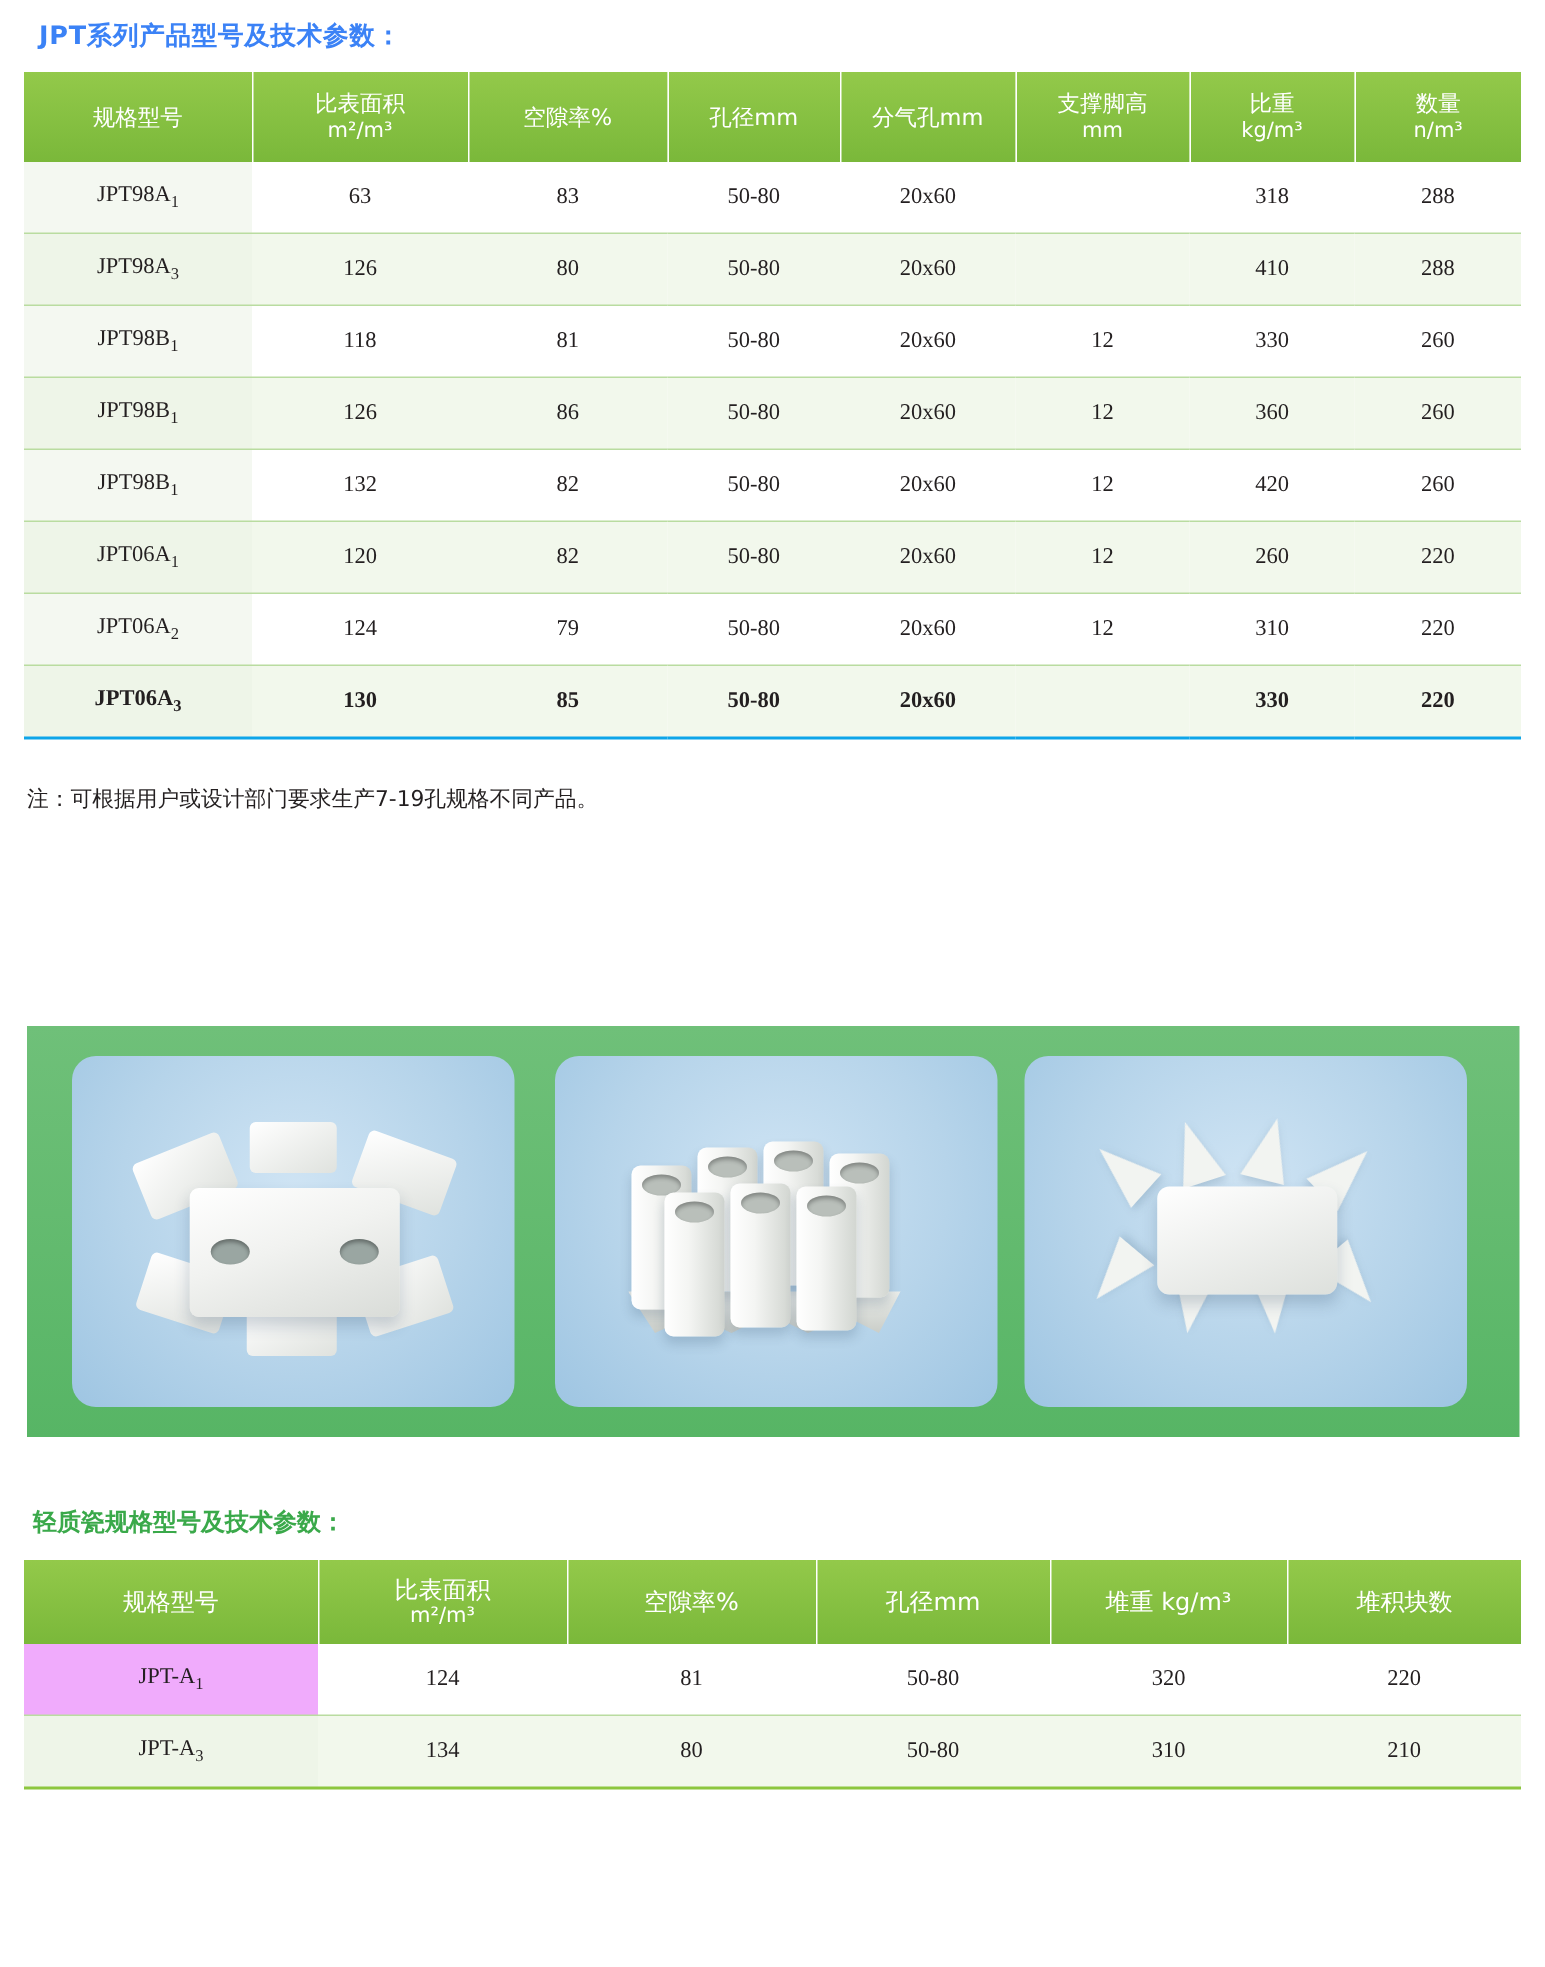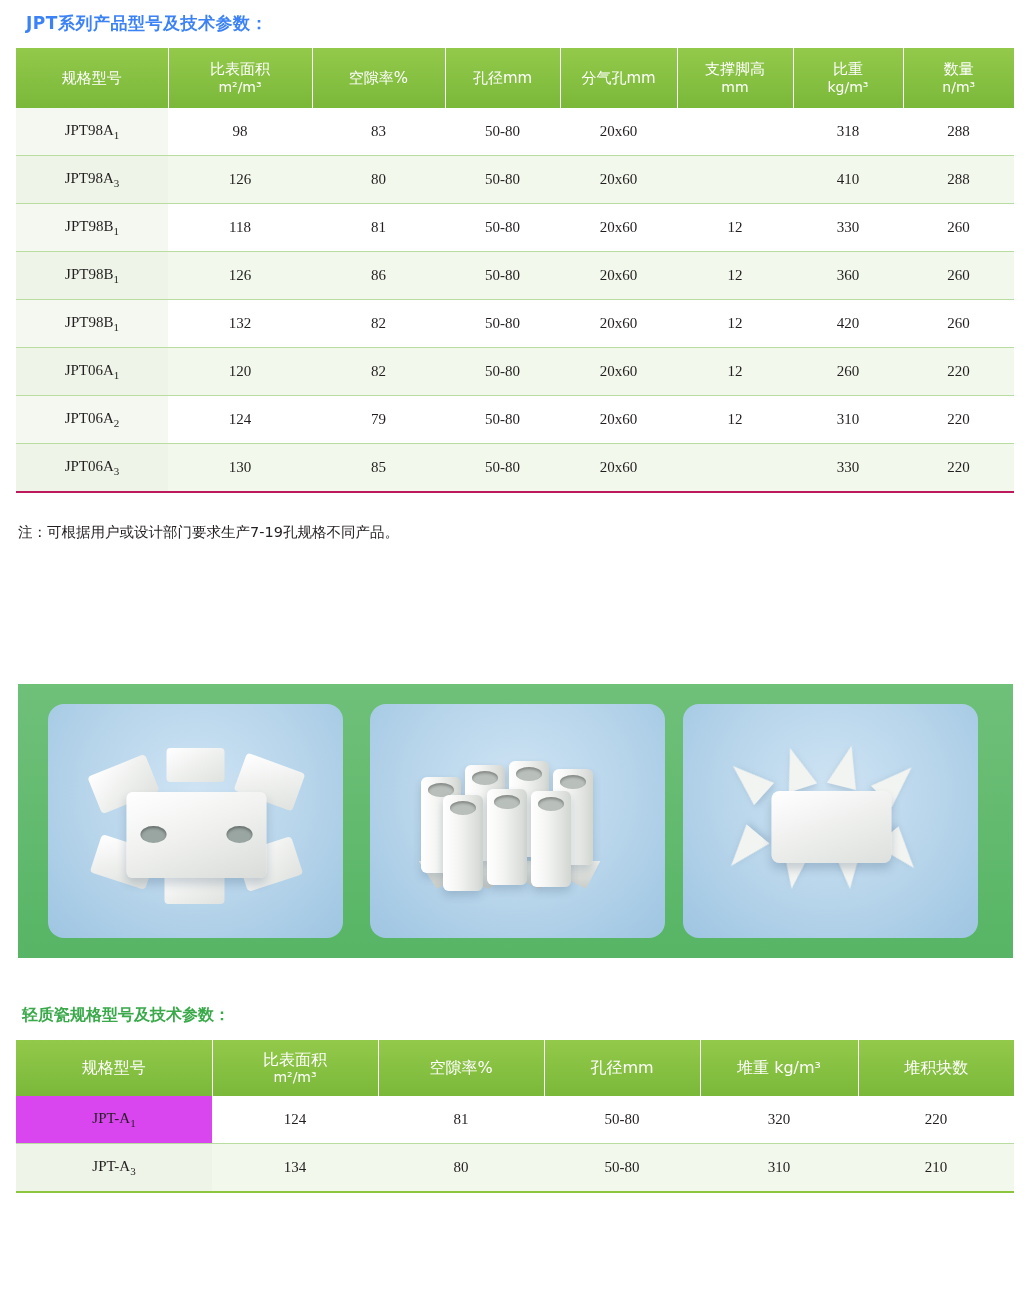--- a/index.html
+++ b/index.html
@@ -62,21 +62,21 @@
     vertical-align: middle;
     font-size: 15px;
     color: #231f20;
     border-bottom: 1px solid #b9dca0;
     font-family: "Liberation Serif", serif;
   }
   .table1 tbody tr:nth-child(odd) td { background: #ffffff; }
   .table1 tbody tr:nth-child(even) td { background: #f2f8ec; }
   .table1 tbody tr td.c0 { background: #f4f8f1; }
   .table1 tbody tr:nth-child(even) td.c0 { background: #eef5e8; }
-  .table1 tbody tr:last-child td { border-bottom: 2px solid #be185d; }
+  .table1 tbody tr:last-child td { border-bottom: 2px solid #0ea5e9; font-weight: bold; }
   .sub { font-size: 11px; vertical-align: sub; }
   .unitline { font-size: 14px; }
 
   .note1 {
     position: absolute;
     left: 18px;
     top: 523px;
     font-family: "DejaVu Sans", sans-serif;
     font-size: 14.5px;
     color: #231f20;
@@ -227,21 +227,21 @@
   .table2 thead th:last-child { border-right: none; }
   .table2 td {
     height: 45px;
     text-align: center;
     vertical-align: middle;
     font-size: 15px;
     border-bottom: 1px solid #b9dca0;
   }
   .table2 tbody tr:nth-child(odd) td { background: #ffffff; }
   .table2 tbody tr:nth-child(even) td { background: #f2f8ec; }
-  .table2 tbody tr td.c0 { background: #d946ef; }
+  .table2 tbody tr td.c0 { background: #f0abfc; }
   .table2 tbody tr:nth-child(even) td.c0 { background: #eef5e8; }
   .table2 tbody tr:last-child td { border-bottom: 2px solid #8cc63e; }
 </style>
 </head>
 <body>
 
 <div class="page">
 
   <div class="sec1-title">JPT系列产品型号及技术参数：</div>
 
@@ -284,21 +284,21 @@
         </th>
         <th>
           <div>数量</div>
           <div class="unitline">n/m³</div>
         </th>
       </tr>
     </thead>
     <tbody>
       <tr>
         <td class="c0"><span>JPT98A</span><span class="sub">1</span></td>
-        <td>98</td>
+        <td>63</td>
         <td>83</td>
         <td>50-80</td>
         <td>20x60</td>
         <td></td>
         <td>318</td>
         <td>288</td>
       </tr>
       <tr>
         <td class="c0"><span>JPT98A</span><span class="sub">3</span></td>
         <td>126</td>

